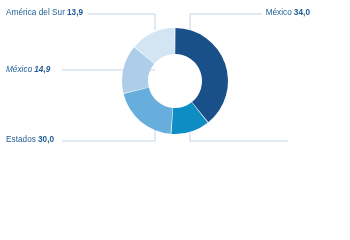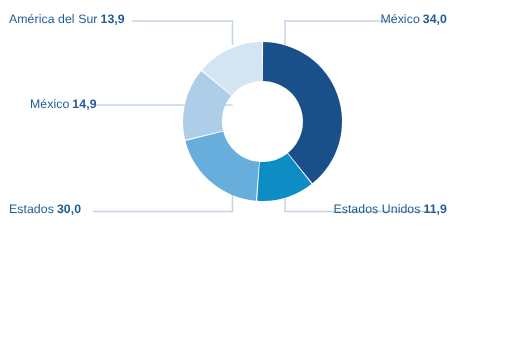--- a/index.html
+++ b/index.html
@@ -10,20 +10,21 @@
   body {
     width: 350px;
     height: 162px;
     font-family: "Liberation Sans", sans-serif;
     overflow: hidden;
   }
   #chart-root {
     position: relative;
     width: 304px;
     height: 162px;
+    padding-left: 12px;
   }
   #donut-svg {
     position: absolute;
     left: 0;
     top: 0;
     width: 350px;
     height: 162px;
     display: block;
   }
   .callout-label {
@@ -39,21 +40,21 @@
   }
   .callout-label .lbl-value {
     font-weight: 700;
     margin-left: 2px;
   }
   .lbl-left  { text-align: left; }
   .lbl-right { text-align: right; }
 
   
   #label-america-del-sur { left: 6px;  top: 9px; }
-  #label-mexico          { left: 20px;  top: 66px; }
+  #label-mexico          { left: 6px;  top: 66px; font-style: italic; }
   #label-eurasia         { left: 6px;  top: 136px; }
   #label-espana          { right: 6px; top: 9px;  text-align: right; }
   #label-estados-unidos  { right: 6px; top: 136px; text-align: right; }
 </style>
 </head>
 <body>
 
 <div id="chart-root">
 
   <svg id="donut-svg" viewBox="0 0 350 162">
@@ -84,17 +85,14 @@
   </div>
 
   <div class="callout-label lbl-left" id="label-eurasia">
     <span class="lbl-name">Estados</span><span class="lbl-value">30,0</span>
   </div>
 
   <div class="callout-label lbl-right" id="label-espana">
     <span class="lbl-name">México</span><span class="lbl-value">34,0</span>
   </div>
 
-  <div class="callout-label lbl-right" id="label-estados-unidos">
-    <span class="lbl-name">Estados Unidos</span><span class="lbl-value">11,9</span>
-  </div>
 
 </div>
 
 </body></html>

